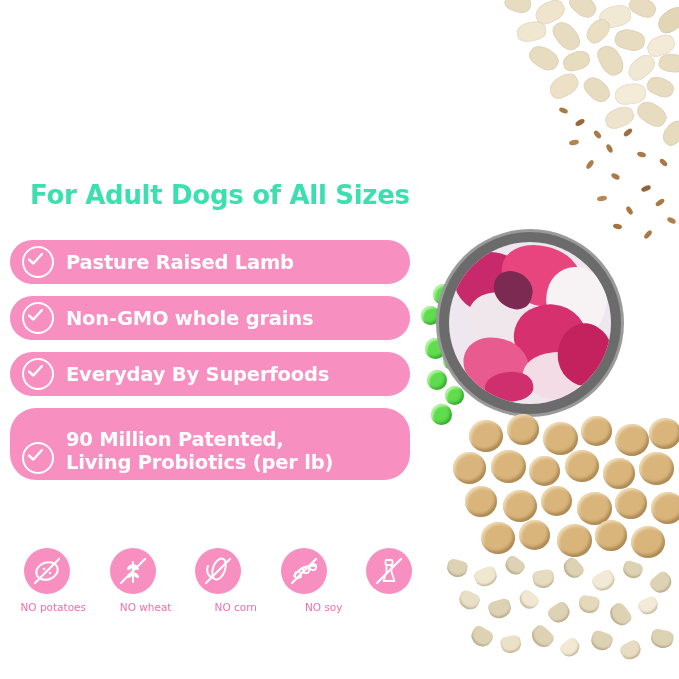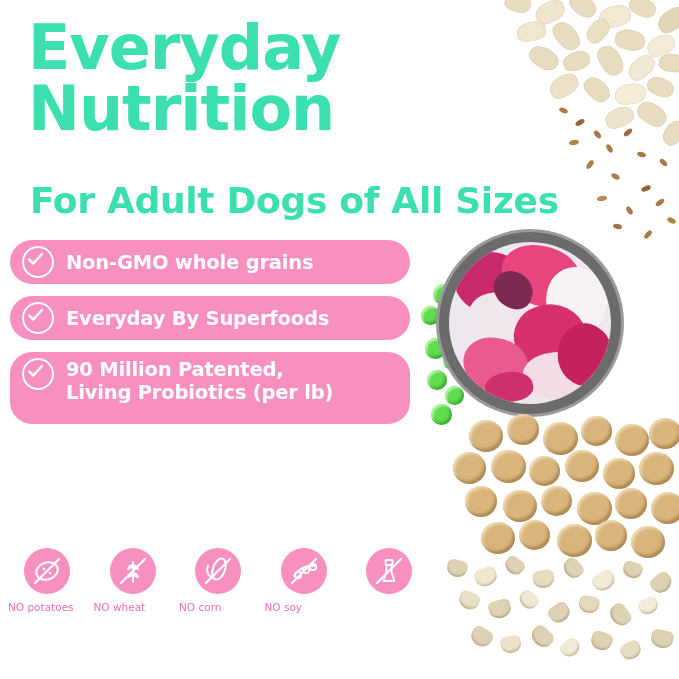--- a/index.html
+++ b/index.html
@@ -31,21 +31,21 @@
     letter-spacing: -1px;
     color: #3ce0b0;
     white-space: nowrap;
   }
   .subhead {
     position: absolute;
     left: 30px;
     top: 180px;
     font-family: "DejaVu Sans", sans-serif;
     font-weight: bold;
-    font-size: 36px;
+    font-size: 26px;
     color: #3ce0b0;
     letter-spacing: -0.3px;
     white-space: nowrap;
   }
 
   
   .bars {
     position: absolute;
     left: 10px;
     top: 240px;
@@ -55,21 +55,21 @@
     position: relative;
     background: #f78fc0;
     border-radius: 26px;
     margin-bottom: 12px;
     min-height: 44px;
     display: flex;
     align-items: center;
     padding: 6px 14px 6px 12px;
     box-sizing: border-box;
   }
-  .bar.tall { min-height: 72px; align-items: flex-start; border-radius: 22px; }
+  .bar.tall { min-height: 72px; align-items: flex-end; }
   .check {
     flex: 0 0 auto;
     width: 28px;
     height: 28px;
     border: 2.5px solid #ffffff;
     border-radius: 50%;
     margin-right: 12px;
     position: relative;
   }
   .check svg { position: absolute; left: 4px; top: 4px; }
@@ -87,21 +87,21 @@
   .claims {
     position: absolute;
     left: 8px;
     top: 548px;
     width: 420px;
     display: flex;
     justify-content: space-between;
   }
   .claim {
     width: 78px;
-    text-align: left;
+    text-align: right;
   }
   .claim-badge {
     width: 46px;
     height: 46px;
     border-radius: 50%;
     background: #f78fc0;
     margin: 0 auto 7px auto;
     position: relative;
   }
   .claim-label {
@@ -304,28 +304,32 @@
       <div class="buck" style="left:92px;top:636px;width:20px;height:17px;transform:rotate(-12deg);background:#ebe1c8;"></div>
       <div class="buck" style="left:122px;top:628px;width:22px;height:18px;transform:rotate(44deg);"></div>
       <div class="buck" style="left:152px;top:640px;width:19px;height:16px;transform:rotate(-38deg);background:#f1e9d4;"></div>
       <div class="buck" style="left:182px;top:632px;width:21px;height:18px;transform:rotate(20deg);"></div>
       <div class="buck" style="left:212px;top:642px;width:20px;height:17px;transform:rotate(-28deg);background:#e7ddc2;"></div>
       <div class="buck" style="left:242px;top:630px;width:22px;height:18px;transform:rotate(12deg);"></div>
     </div>
 
   </div>
 
-  <div class="headline">
-    <div class="headline-line">Everyday</div>
-    <div class="headline-line">Nutrition</div>
-  </div>
   <div class="subhead">For Adult Dogs of All Sizes</div>
 
   <div class="bars">
 
+    <div class="bar">
+      <span class="check">
+        <svg width="15" height="15" viewBox="0 0 15 15">
+            <path d="M1 7.5 L5.3 11.5 L14 2" stroke="#ffffff" stroke-width="2.4" fill="none" stroke-linecap="round" stroke-linejoin="round"></path>
+          </svg>
+      </span>
+      <span class="bar-text">Pasture Raised Lamb</span>
+    </div>
 
     <div class="bar">
       <span class="check">
         <svg width="15" height="15" viewBox="0 0 15 15">
             <path d="M1 7.5 L5.3 11.5 L14 2" stroke="#ffffff" stroke-width="2.4" fill="none" stroke-linecap="round" stroke-linejoin="round"></path>
           </svg>
       </span>
       <span class="bar-text">Non-GMO whole grains</span>
     </div>
 

